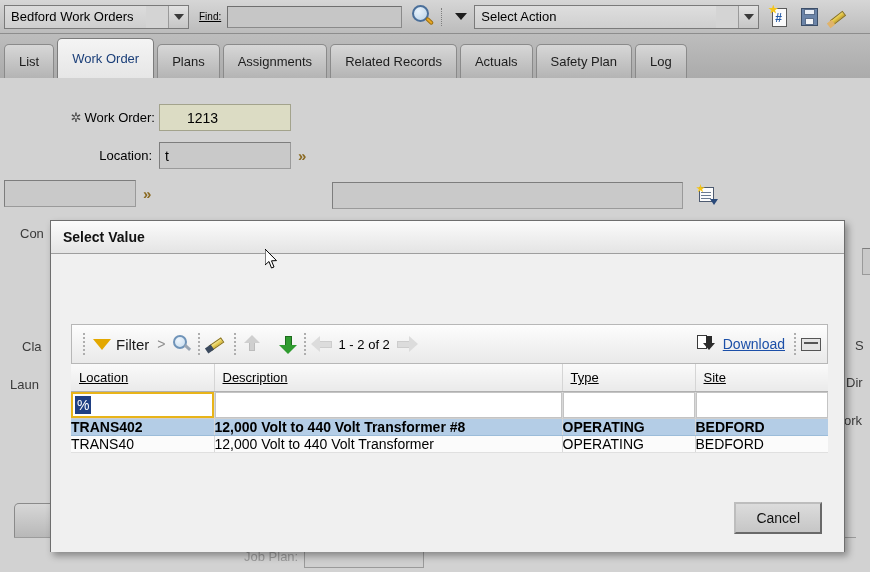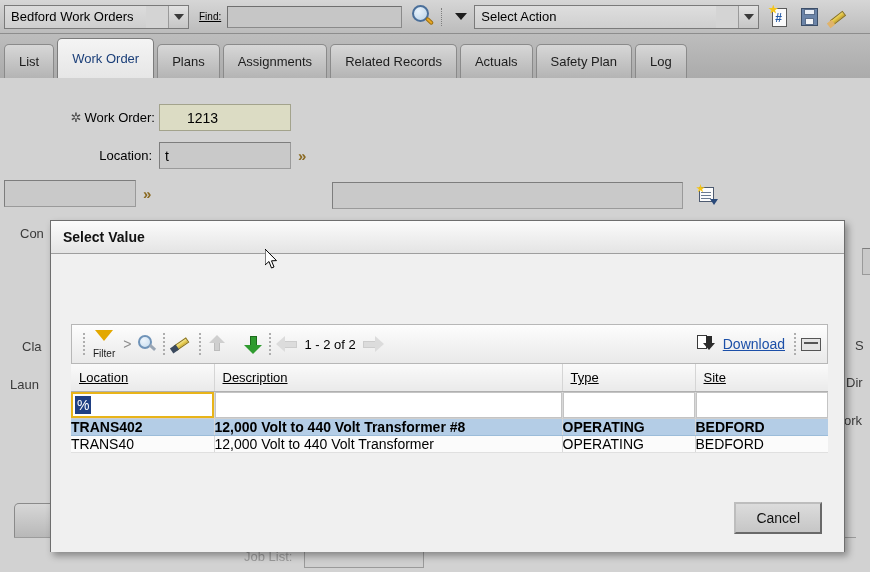--- a/index.html
+++ b/index.html
@@ -170,21 +170,21 @@
     font-weight:bold; font-size:14px; color:#111;
   }
   #dlgbody { position:relative; height:298px; background:#f0f0f0; padding:0; }
   #tbl-toolbar {
     position:absolute; left:20px; top:70px; width:757px; height:40px;
     background:linear-gradient(to bottom,#fdfdfd,#e9e9e9);
     border:1px solid #b7b7b7; display:flex; align-items:center;
     padding:0 6px; gap:0;
   }
   .ttsep { border-left:2px dotted #aeaeae; height:22px; margin:0 5px; }
-  .tbtn { display:flex;align-items:center;gap:4px;padding:0 3px; font-size:10px; color:#1a1a1a;flex-direction:column; }
+  .tbtn { display:flex;align-items:flex-end;gap:4px;padding:0 3px; font-size:15px; color:#1a1a1a; }
   .funnel-wrap { position:relative;width:19px;height:15px; }
   .funnel-wrap .f2 {
     position:absolute;left:0;top:1px;width:0;height:0;
     border-left:9px solid transparent;border-right:9px solid transparent;border-top:11px solid #e3a800;
   }
   .gt { color:#8c8c8c; font-size:14px; padding:0 5px; }
   .mag2 { position:relative;width:22px;height:22px; }
   .mag2 .ring { position:absolute;left:2px;top:2px;width:14px;height:14px;border-radius:50%;
     border:2px solid #6f93b8; background:radial-gradient(circle at 35% 32%,#eef5fc,#c6dcee); }
   .mag2 .handle { position:absolute;left:13px;top:13px;width:7px;height:3px;background:#9aa6b4;
@@ -396,21 +396,21 @@
   <div class="ghostlbl" style="left:855px;top:260px;">S</div>
   <div class="ghostlbl" style="left:846px;top:297px;">Dir</div>
   <div class="ghostlbl" style="left:844px;top:335px;">ork</div>
   <div class="ghostlbl" style="left:846px;top:373px;margin-left:47px;">ate</div>
   <div class="bigbox" style="left:862px;top:170px;width:60px;height:27px;"></div>
 
   <div class="subtab" style="left:14px;top:425px;width:106px;">
     <span>Jo</span>
   </div>
   <div style="position:absolute;left:14px;top:459px;width:842px;height:35px;background:#d2d2d2;border-top:1px solid #9c9c9c;">
-    <div style="position:absolute;left:230px;top:11px;font-size:13px;color:#9a9a9a;">Job List:</div>
+    <div style="position:absolute;left:230px;top:11px;font-size:13px;color:#9a9a9a;">Job Plan:</div>
     <div class="bigbox" style="left:290px;top:6px;width:120px;height:24px;background:#cfcfcf;"></div>
   </div>
 </div>
 
 <div id="dialog">
 
   <div id="dlgtitle">
     <span>Select Value</span>
   </div>
 

